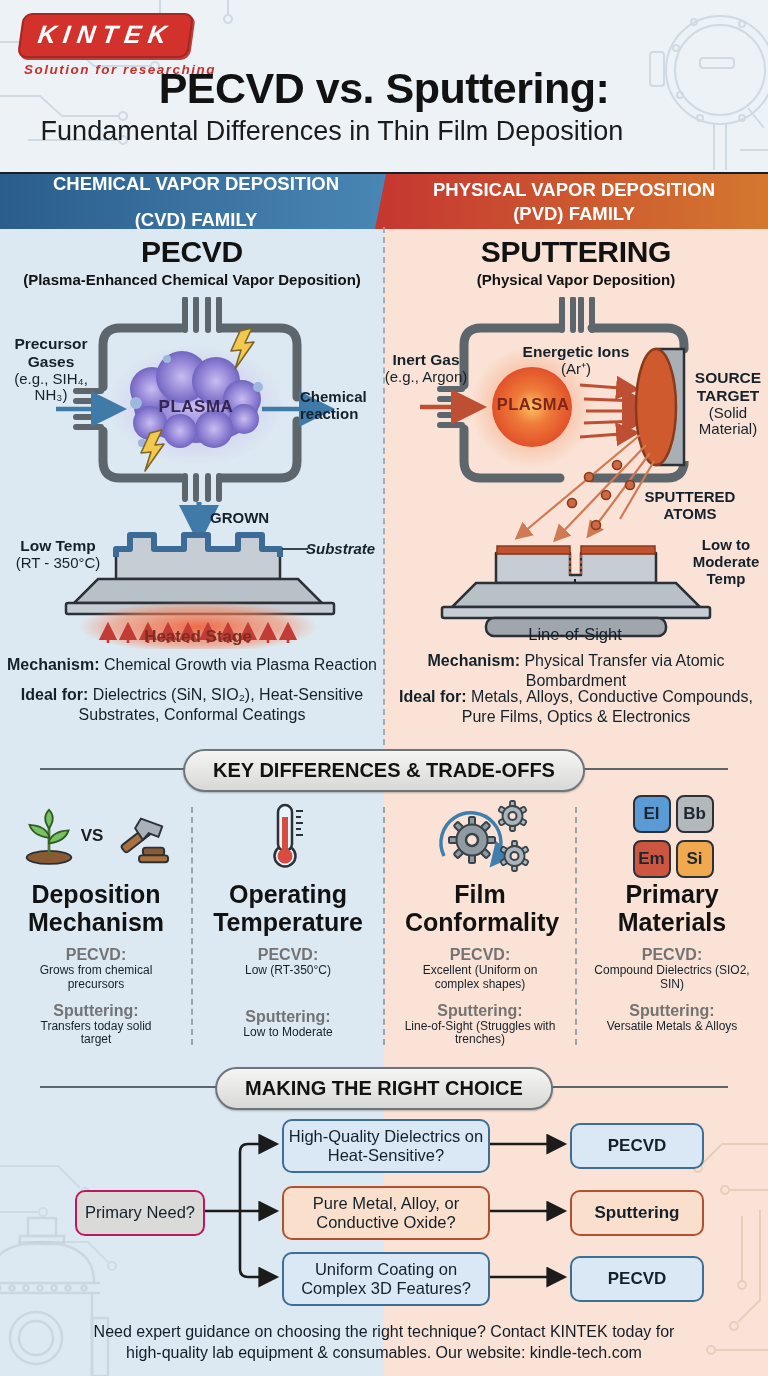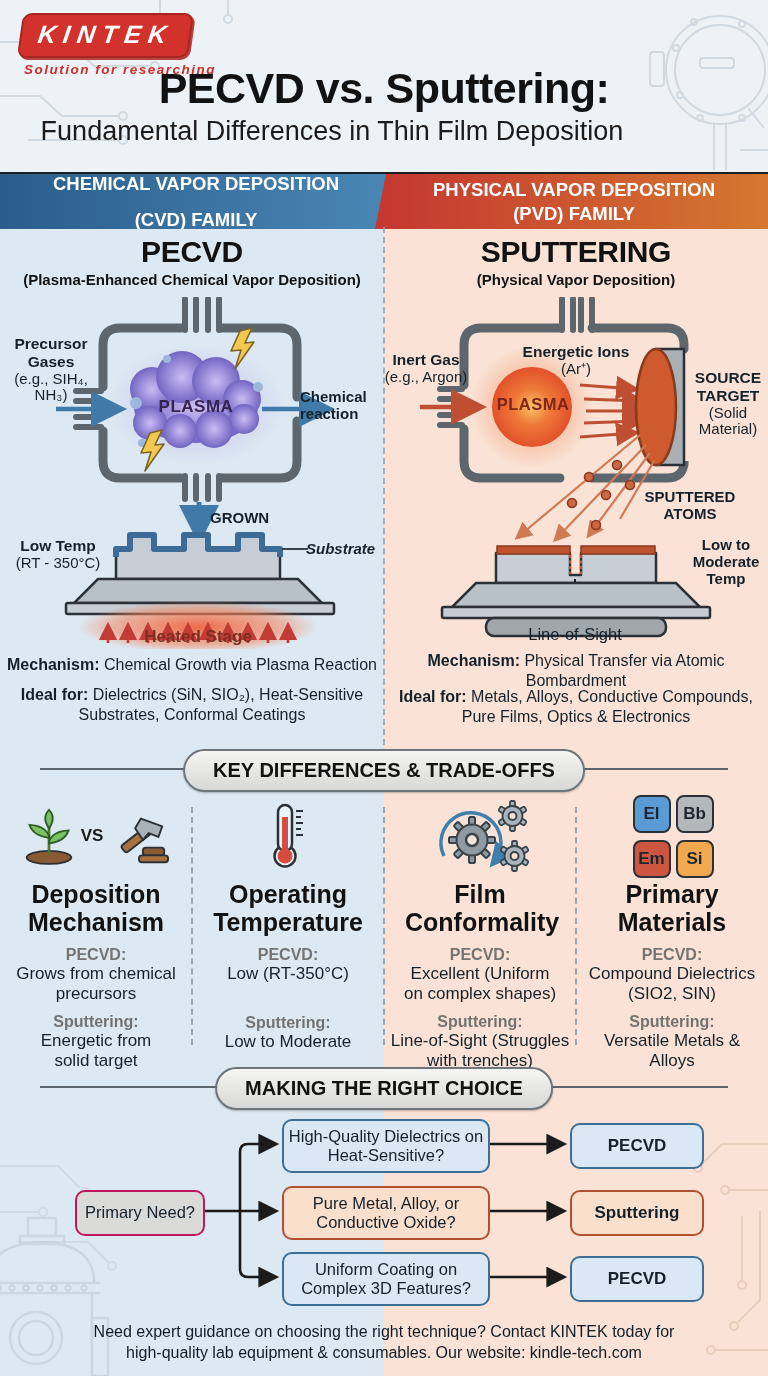--- a/index.html
+++ b/index.html
@@ -45,21 +45,21 @@
   .pill{position:absolute;left:50%;transform:translateX(-50%);top:4px;
         border:2px solid #6e767c;border-radius:26px;background:linear-gradient(#f5f5f3,#d8d9d7);
         padding:8px 28px;font-size:20px;font-weight:800;color:#121212;white-space:nowrap;
         box-shadow:0 1px 2px rgba(0,0,0,.25);}
   .hline{position:absolute;height:2px;background:#5d666c;top:23px;}
   .kd-col{position:absolute;top:55px;width:192px;text-align:center;}
   .kd-sep{position:absolute;top:62px;height:238px;border-left:2px dashed #9aa4ac;}
   .kd-iconrow{height:72px;display:flex;align-items:center;justify-content:center;gap:5px;}
   .kd-title{margin-top:8px;font-size:25px;font-weight:800;line-height:1.12;color:#121212;}
   .kd-lab{margin-top:10px;font-size:16px;font-weight:700;color:#737373;text-align:center;}
-  .kd-txt{font-size:17px;line-height:1.15;}
+  .kd-txt{font-size:12px;line-height:1.15;}
   .vs{font-size:17px;font-weight:800;color:#1b1b1b;}
   .tiles{display:grid;grid-template-columns:36px 36px;grid-gap:7px;}
   .tile{width:34px;height:34px;border:2.5px solid #2b3137;border-radius:8px;display:flex;align-items:center;
         justify-content:center;font-size:17px;font-weight:700;color:#1d2530;}
   
   .flow{position:absolute;left:0;top:50px;width:768px;height:195px;}
   .fbox{position:absolute;display:flex;align-items:center;justify-content:center;text-align:center;
         border-radius:10px;font-size:16.5px;line-height:1.18;}
   .fbox.gray{background:#dadad8;border:2px solid #be185d;}
   .fbox.blue{background:#d9e8f4;border:2px solid #3c6e96;}
@@ -412,21 +412,21 @@
           <rect x="12" y="28" width="38" height="9" rx="3" transform="rotate(-38 31 33)" fill="#a9713d" stroke="#2b3137" stroke-width="2"></rect>
           <path d="M34,12 L56,20 L52,31 L42,27 L36,34 L28,22 Z" fill="#aab2b9" stroke="#2b3137" stroke-width="2" stroke-linejoin="round"></path>
           <rect x="36" y="42" width="22" height="8" rx="3" fill="#8a5a33" stroke="#2b3137" stroke-width="2"></rect>
           <rect x="32" y="50" width="30" height="7" rx="3" fill="#a9713d" stroke="#2b3137" stroke-width="2"></rect>
         </svg>
       </div>
       <div class="kd-title" style="width:150px;margin-left:21px;">Deposition Mechanism</div>
       <div class="kd-lab">PECVD:</div>
       <div class="kd-txt" style="width:170px;margin-left:11px;">Grows from chemical precursors</div>
       <div class="kd-lab">Sputtering:</div>
-      <div class="kd-txt" style="width:130px;margin-left:31px;">Energetic from solid target</div>
+      <div class="kd-txt" style="width:130px;margin-left:31px;">Transfers today solid target</div>
     </div>
 
     <div class="kd-col" style="left:192px;">
       <div class="kd-iconrow">
         <svg width="44" height="66" viewBox="0 0 44 66">
           <circle cx="19" cy="53" r="10.5" fill="#eaf4fb" stroke="#2b3137" stroke-width="2.5"></circle>
           <rect x="12" y="2" width="14" height="46" rx="7" fill="#eaf4fb" stroke="#2b3137" stroke-width="2.5"></rect>
           <rect x="16" y="14" width="6" height="36" fill="#d84b40"></rect>
           <circle cx="19" cy="53" r="7.5" fill="#d84b40"></circle>
           <path d="M30,8 H37 M30,14 H35 M30,20 H37 M30,26 H35 M30,32 H37" stroke="#2b3137" stroke-width="2" fill="none"></path>

